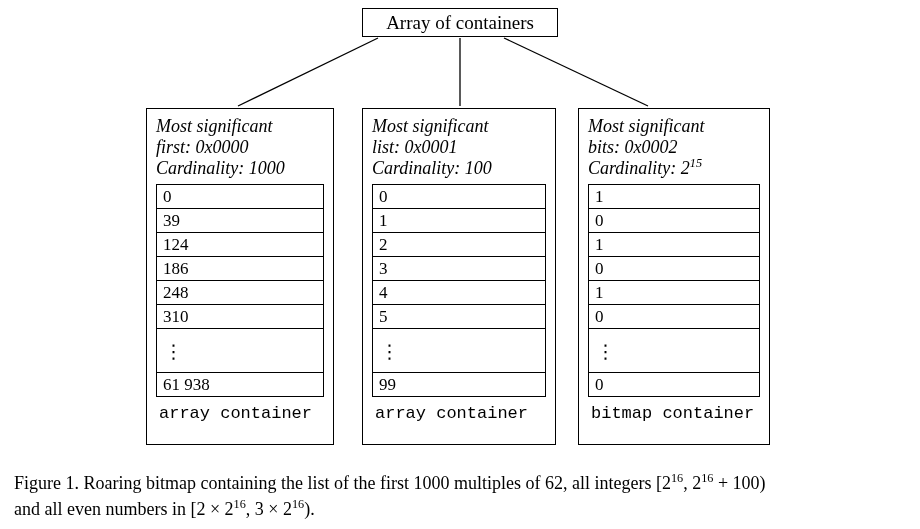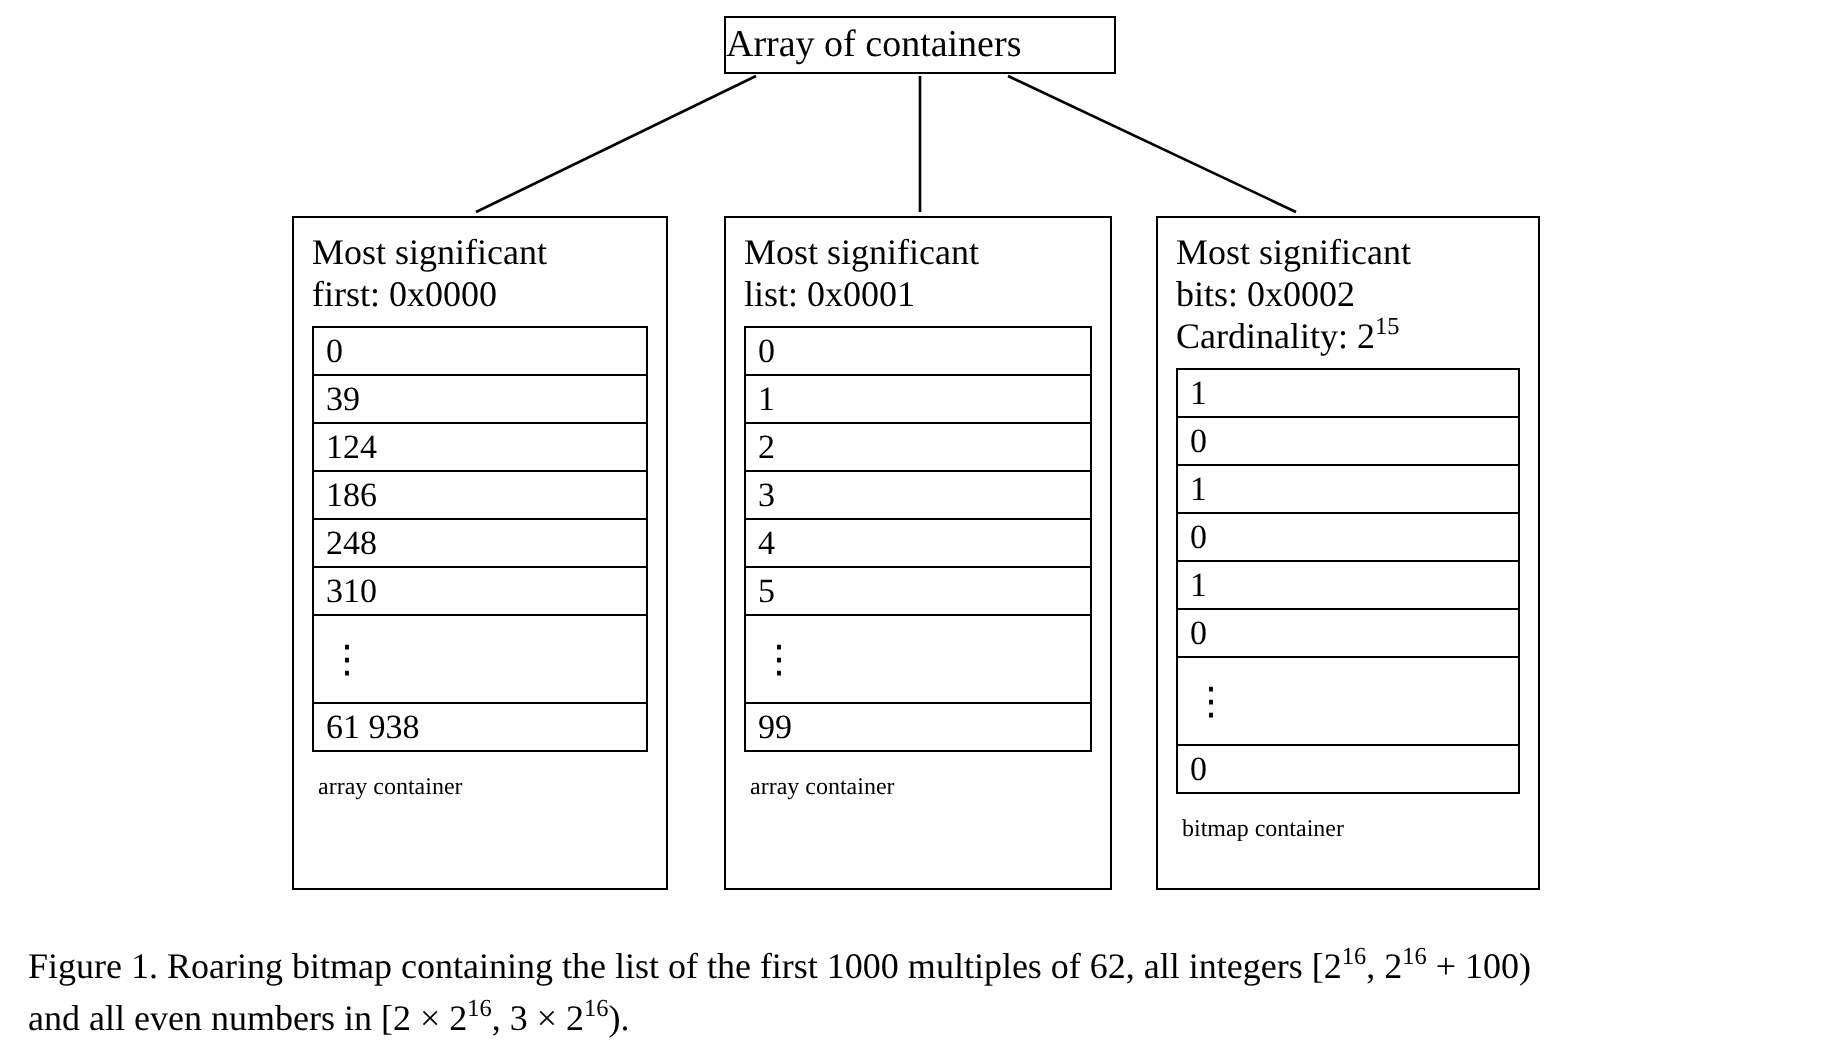--- a/index.html
+++ b/index.html
@@ -20,20 +20,21 @@
   #root-box {
     position: absolute;
     left: 362px;
     top: 8px;
     width: 196px;
     height: 29px;
     border: 1px solid #000;
     box-sizing: border-box;
     display: flex;
     align-items: center;
+    justify-content: center;
     font-size: 19px;
     line-height: 1;
   }
 
   
   #connectors {
     position: absolute;
     left: 0;
     top: 0;
     width: 920px;
@@ -52,21 +53,21 @@
   #container-0 { left: 146px;  width: 188px; height: 337px; }
   #container-1 { left: 362px;  width: 194px; height: 337px; }
   #container-2 { left: 578px;  width: 192px; height: 337px; }
 
   .hdr {
     font-size: 18px;
     line-height: 21px;
     padding: 7px 0 0 9px;
     white-space: nowrap;
   }
-  .hdr .ln { display: block; }
+  .hdr .ln { display: block; font-style: italic; }
 
   sup {
     font-size: 0.68em;
     vertical-align: super;
     line-height: 0;
   }
 
   
   .cells {
     margin: 5px 9px 0 9px;
@@ -92,24 +93,25 @@
     padding-left: 7px;
   }
   .cell.ellipsis span {
     display: inline-block;
     font-size: 19px;
     position: relative;
     top: 1px;
   }
 
   .footer-label {
-    font-size: 12px;
+    font-size: 17px;
     line-height: 20px;
     padding: 7px 0 0 12px;
     white-space: nowrap;
+    font-family: Liberation Mono, monospace;
   }
 
   
   #caption {
     position: absolute;
     left: 14px;
     top: 470px;
     width: 892px;
     text-align: left;
     font-size: 18px;
@@ -127,38 +129,40 @@
 </svg>
 
 <div id="root-box">
   <span>Array of containers</span>
 </div>
 
 <div class="container-box" id="container-0">
   <div class="hdr">
     <span class="ln">Most significant</span>
     <span class="ln">first: 0x0000</span>
+    <span class="ln"><span>Cardinality: 1000</span></span>
   </div>
   <div class="cells">
     <div class="cell">0</div>
     <div class="cell">39</div>
     <div class="cell">124</div>
     <div class="cell">186</div>
     <div class="cell">248</div>
     <div class="cell">310</div>
     <div class="cell ellipsis"><span>⋮</span></div>
     <div class="cell">61 938</div>
   </div>
   <div class="footer-label">array container</div>
 </div>
 
 <div class="container-box" id="container-1">
   <div class="hdr">
     <span class="ln">Most significant</span>
     <span class="ln">list: 0x0001</span>
+    <span class="ln"><span>Cardinality: 100</span></span>
   </div>
   <div class="cells">
     <div class="cell">0</div>
     <div class="cell">1</div>
     <div class="cell">2</div>
     <div class="cell">3</div>
     <div class="cell">4</div>
     <div class="cell">5</div>
     <div class="cell ellipsis"><span>⋮</span></div>
     <div class="cell">99</div>

